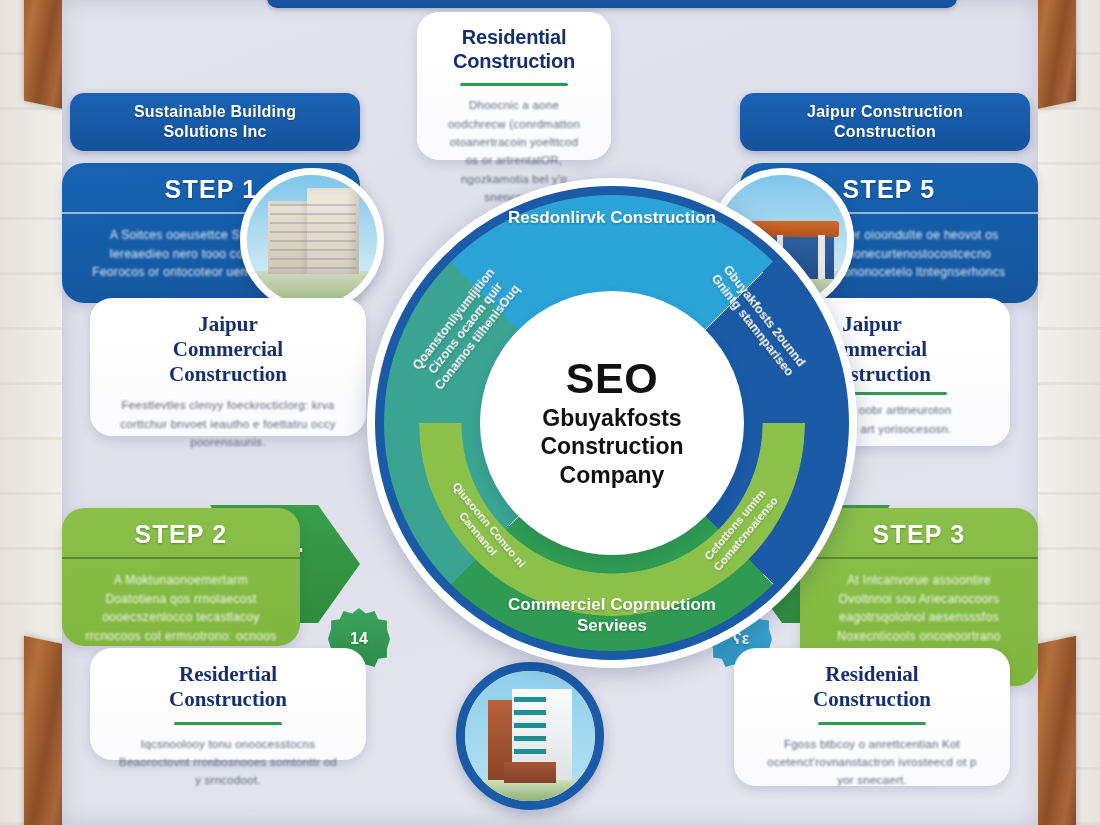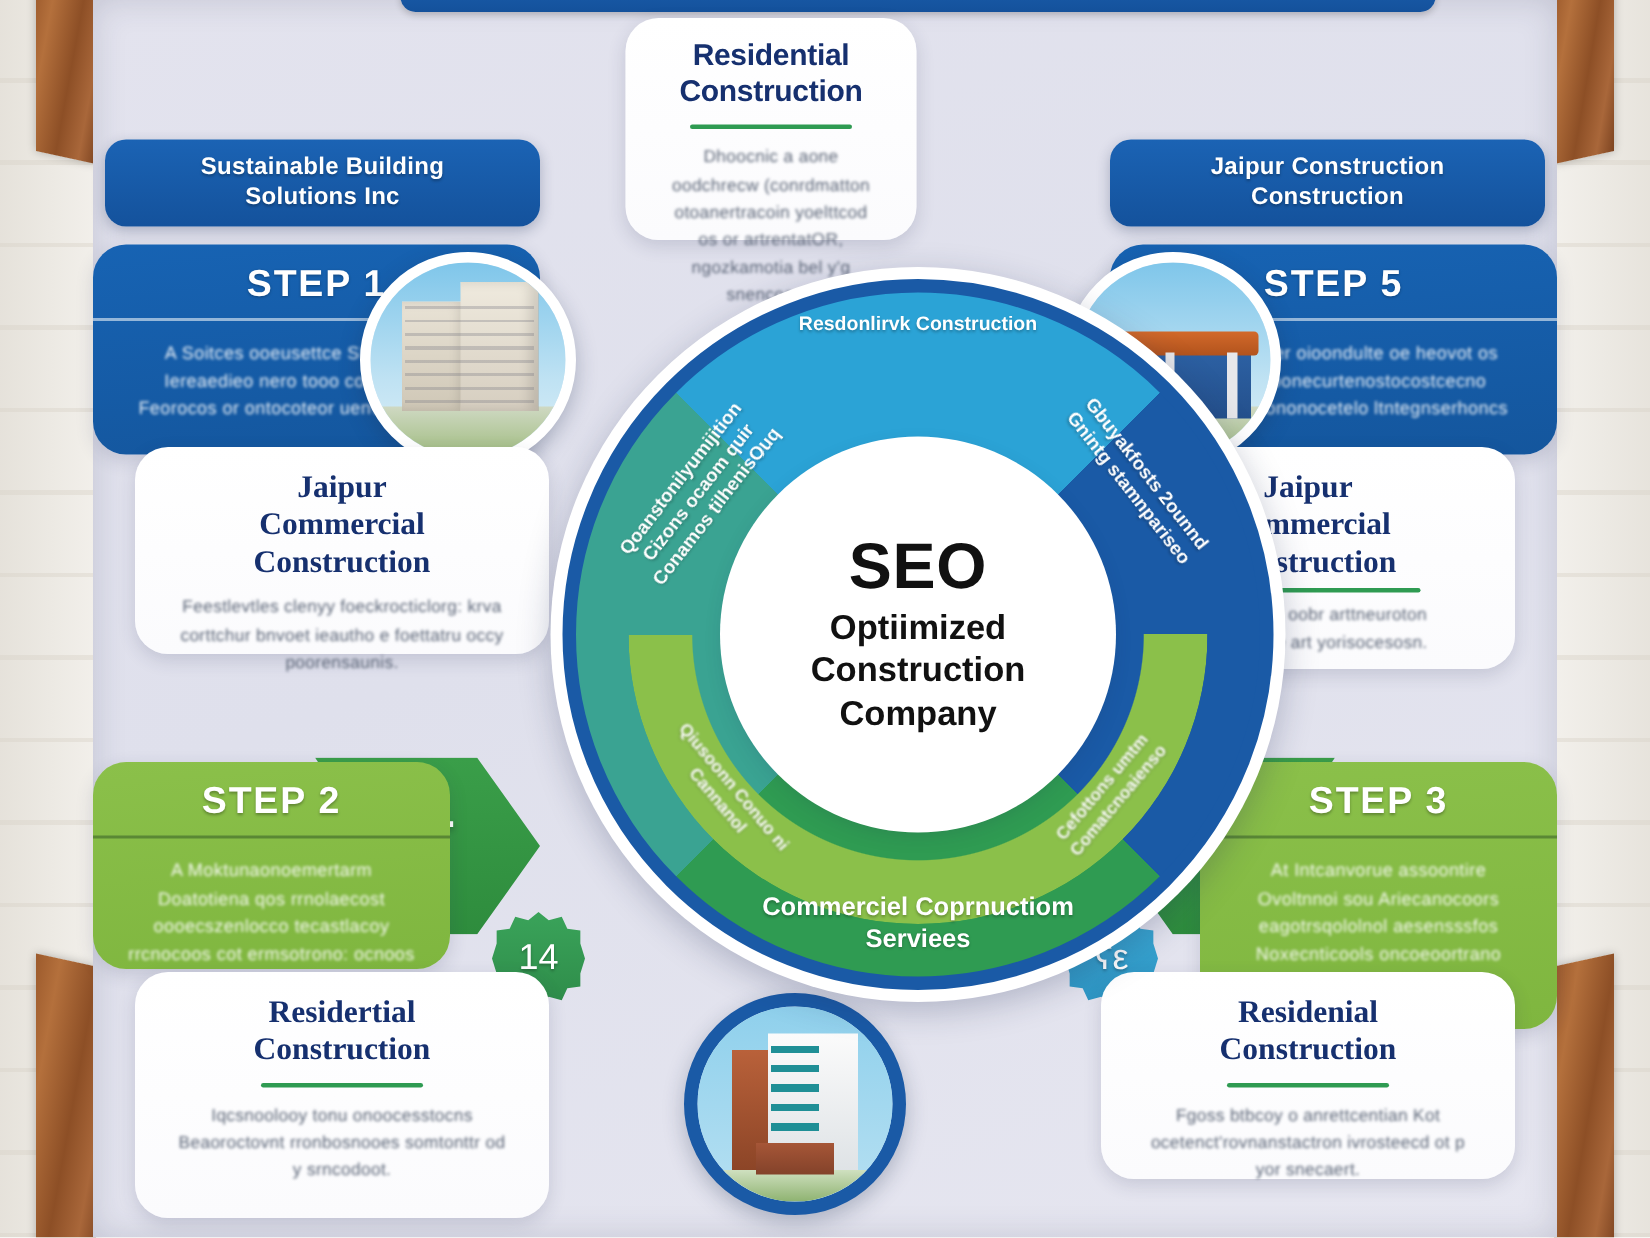--- a/index.html
+++ b/index.html
@@ -267,21 +267,21 @@
     position: absolute;
     color: #ffffff;
     font-weight: 700;
     text-shadow: 0 1px 2px rgba(0,0,0,.28);
     text-align: center;
     line-height: 1.2;
     pointer-events: none;
   }
   .arc-top {
     left: 50%; top: 30px; transform: translateX(-50%);
-    width: 215px; font-size: 13px;
+    width: 215px; font-size: 17px;
   }
   .arc-bottom {
     left: 50%; bottom: 32px; transform: translateX(-50%);
     width: 215px; font-size: 17px;
   }
   .arc-left {
     left: 24px; top: 128px; width: 150px; font-size: 12.5px;
     transform: rotate(-52deg); filter: blur(.5px);
   }
   .arc-right {
@@ -318,22 +318,22 @@
   
   .burst {
     position: absolute;
     width: 62px; height: 62px;
     display: flex; align-items: center; justify-content: center;
     clip-path: polygon(50% 0%, 61% 9%, 75% 5%, 81% 18%, 95% 20%, 95% 34%,
                        100% 50%, 95% 66%, 95% 80%, 81% 82%, 75% 95%, 61% 91%,
                        50% 100%, 39% 91%, 25% 95%, 19% 82%, 5% 80%, 5% 66%,
                        0% 50%, 5% 34%, 5% 20%, 19% 18%, 25% 5%, 39% 9%);
     color: #ffffff;
-    font-weight: 400;
-    font-size: 24px;
+    font-weight: 700;
+    font-size: 16px;
     text-shadow: 0 1px 2px rgba(0,0,0,.28);
   }
   .burst.green { background: linear-gradient(180deg, #3aa35a 0%, #2e8c49 100%); }
   .burst.blue  { background: linear-gradient(180deg, #3aa8d4 0%, #2e96c4 100%); }
 
   
   .b-block { position: absolute; }
 </style>
 </head>
 <body>
@@ -431,21 +431,21 @@
 
     <div class="card green" style="right:0px; top:508px; width:238px; height:178px;">
       <div class="step-title">STEP 3</div>
       <div class="step-rule dark"></div>
       <div class="step-body dark">At Intcanvorue assoontire Ovoltnnoi sou Ariecanocoors eagotrsqololnol aesensssfos Noxecnticools oncoeoortrano roungsnsoonbinos</div>
     </div>
 
     <div class="burst green" style="left:266px; top:608px;">14</div>
     <div class="burst blue" style="right:266px; top:608px;">ʕε</div>
 
-    <div class="card white" style="left:28px; top:648px; width:276px; height:164px;">
+    <div class="card white" style="left:28px; top:648px; width:276px; height:112px;">
       <div class="wc-title">Residertial</div>
       <div class="wc-title" style="padding-top:0">Construction</div>
       <div class="wc-rule"></div>
       <div class="wc-body">Iqcsnoolooy tonu onoocesstocns Beaoroctovnt rronbosnooes somtonttr od y srncodoot.</div>
     </div>
 
     <div class="card white" style="right:28px; top:648px; width:276px; height:138px;">
       <div class="wc-title">Residenial</div>
       <div class="wc-title" style="padding-top:0">Construction</div>
       <div class="wc-rule"></div>
@@ -473,20 +473,20 @@
 
       <div class="arc-label arc-top">Resdonlirvk Construction</div>
       <div class="arc-label arc-right">Gbuyakfosts 2ounnd Gnintg stamnpariseo</div>
       <div class="arc-label arc-bottom">Commerciel Coprnuctiom Serviees</div>
       <div class="arc-label arc-left">Qoanstonilyumijition Cizons ocaom quir Conamos tilhenisOuq</div>
       <div class="arc-label arc-lowleft">Qiusoonn Conuo ni Cannanol</div>
       <div class="arc-label arc-lowright">Cefottons umtm Comatcnoaienso</div>
 
       <div class="hub">
         <div class="hub-seo">SEO</div>
-        <div class="hub-sub">Optiimized</div>
+        <div class="hub-sub">Gbuyakfosts</div>
         <div class="hub-sub">Construction</div>
         <div class="hub-sub">Company</div>
       </div>
     </div>
 
   </div>
 </div>
 
 </body></html>

